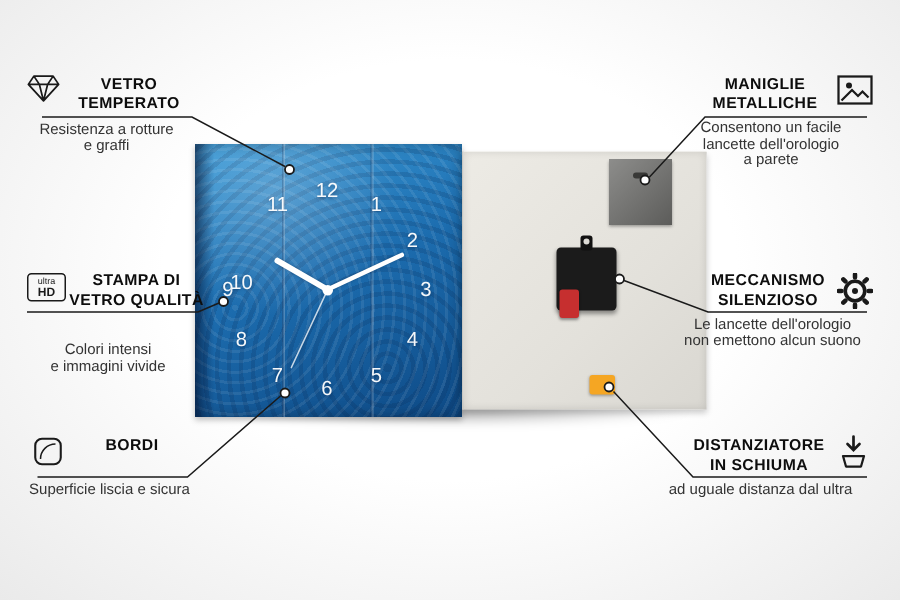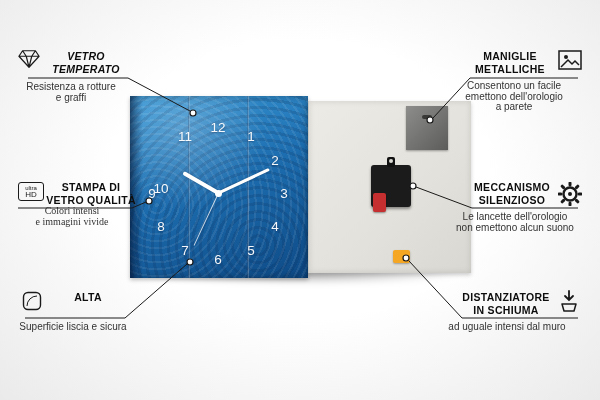--- a/index.html
+++ b/index.html
@@ -54,27 +54,27 @@
   
   .callout{position:absolute;z-index:4;color:#0d0d0d;}
   .co-title{position:absolute;text-align:center;font-weight:bold;font-size:10.5px;
     line-height:12.5px;letter-spacing:0.3px;color:#0d0d0d;}
   .co-desc{position:absolute;text-align:center;font-size:10px;line-height:10.5px;color:#333;}
   .co-desc div{white-space:nowrap;}
   .co-icon{position:absolute;}
 
   #co-vetro{left:8px;top:48px;width:126px;height:64px;}
   #co-vetro .co-icon{left:10px;top:1px;}
-  #co-vetro .co-title{left:30px;top:2px;width:96px;font-style:italic;}
+  #co-vetro .co-title{left:30px;top:2px;width:96px;}
   #co-vetro .co-desc{left:-8px;top:34px;width:142px;}
 
   #co-stampa{left:6px;top:179px;width:132px;height:64px;}
   #co-stampa .co-icon{left:12px;top:3px;}
   #co-stampa .co-title{left:38px;top:2px;width:94px;}
-  #co-stampa .co-desc{left:0;top:27px;width:132px;font-family:Liberation Serif, serif;}
+  #co-stampa .co-desc{left:0;top:50px;width:132px;}
 
   #co-bordi{left:8px;top:289px;width:130px;height:50px;}
   #co-bordi .co-icon{left:14px;top:2px;}
   #co-bordi .co-title{left:36px;top:2px;width:88px;}
   #co-bordi .co-desc{left:-10px;top:33px;width:150px;}
 
   #co-maniglie{left:446px;top:48px;width:136px;height:72px;}
   #co-maniglie .co-icon{right:0;top:2px;}
   #co-maniglie .co-title{left:18px;top:2px;width:92px;}
   #co-maniglie .co-desc{left:0;top:33px;width:136px;}
@@ -85,21 +85,21 @@
   #co-meccanismo .co-desc{left:-6px;top:33px;width:146px;}
 
   #co-distanziatore{left:432px;top:289px;width:150px;height:56px;}
   #co-distanziatore .co-icon{right:2px;top:1px;}
   #co-distanziatore .co-title{left:24px;top:2px;width:100px;}
   #co-distanziatore .co-desc{left:-6px;top:33px;width:162px;}
 
   .ultra-hd{width:26px;height:19px;border:1.3px solid #1a1a1a;border-radius:3px;
     text-align:center;box-sizing:border-box;}
   .ultra-hd .u{font-size:6px;line-height:6px;margin-top:2px;color:#1a1a1a;}
-  .ultra-hd .hd{font-size:8px;font-weight:normal;line-height:8px;color:#1a1a1a;}
+  .ultra-hd .hd{font-size:8px;font-weight:bold;line-height:8px;color:#1a1a1a;}
 
   
   #connectors{position:absolute;left:0;top:0;z-index:5;pointer-events:none;}
 </style>
 </head>
 <body>
 
 <div id="stage">
 
   <div class="product-shadow"></div>
@@ -173,42 +173,42 @@
   </div>
 
   <div class="callout" id="co-bordi">
     <div class="co-icon">
       <svg width="20" height="20" viewBox="0 0 20 20">
         <rect x="1.5" y="1.5" width="17" height="17" rx="4.5" fill="none" stroke="#1a1a1a" stroke-width="1.4"></rect>
         <path d="M5 15 A10 10 0 0 1 15 5" fill="none" stroke="#1a1a1a" stroke-width="1"></path>
       </svg>
     </div>
     <div class="co-title">
-      <div>ALTA</div>
+      <div>BORDI</div>
     </div>
     <div class="co-desc">
       <div>Superficie liscia e sicura</div>
     </div>
   </div>
 
   <div class="callout" id="co-maniglie">
     <div class="co-icon">
       <svg width="24" height="20" viewBox="0 0 24 20">
         <rect x="1" y="1" width="22" height="18" fill="none" stroke="#1a1a1a" stroke-width="1.5"></rect>
         <circle cx="8" cy="7" r="2" fill="#1a1a1a"></circle>
         <path d="M3 17 L10 10 L14 14 L17 11 L21 15" fill="none" stroke="#1a1a1a" stroke-width="1.5"></path>
       </svg>
     </div>
     <div class="co-title">
       <div>MANIGLIE</div>
       <div>METALLICHE</div>
     </div>
     <div class="co-desc">
       <div>Consentono un facile</div>
-      <div>emettono dell'orologio</div>
+      <div>lancette dell'orologio</div>
       <div>a parete</div>
     </div>
   </div>
 
   <div class="callout" id="co-meccanismo">
     <div class="co-icon">
       <svg width="24" height="24" viewBox="0 0 24 24">
         <path d="M12 3 L12 1 M12 21 L12 23 M3 12 L1 12 M21 12 L23 12 M5.6 5.6 L4.2 4.2 M18.4 18.4 L19.8 19.8 M18.4 5.6 L19.8 4.2 M5.6 18.4 L4.2 19.8" stroke="#1a1a1a" stroke-width="3" stroke-linecap="round"></path>
         <circle cx="12" cy="12" r="6.5" fill="none" stroke="#1a1a1a" stroke-width="2.4"></circle>
         <circle cx="12" cy="12" r="2" fill="#1a1a1a"></circle>
@@ -229,21 +229,21 @@
       <svg width="22" height="24" viewBox="0 0 22 24">
         <path d="M11 1 L11 9 M7 6 L11 10 L15 6" stroke="#1a1a1a" stroke-width="1.8" fill="none" stroke-linecap="round"></path>
         <path d="M4 14 L18 14 L16 21 L6 21 Z" fill="none" stroke="#1a1a1a" stroke-width="1.5" stroke-linejoin="round"></path>
       </svg>
     </div>
     <div class="co-title">
       <div>DISTANZIATORE</div>
       <div>IN SCHIUMA</div>
     </div>
     <div class="co-desc">
-      <div>ad uguale intensi dal muro</div>
+      <div>ad uguale distanza dal ultra</div>
     </div>
   </div>
 
   <svg id="connectors" width="600" height="400" viewBox="0 0 600 400">
     <g fill="none" stroke="#1a1a1a" stroke-width="1">
       <path d="M28,78 L128,78 L190,111"></path>
       <path d="M18,208 L132,208 L146,202"></path>
       <path d="M25,318 L125,318 L187,264"></path>
       <path d="M578,78 L470,78 L433,118"></path>
       <path d="M578,208 L472,208 L416,187"></path>

